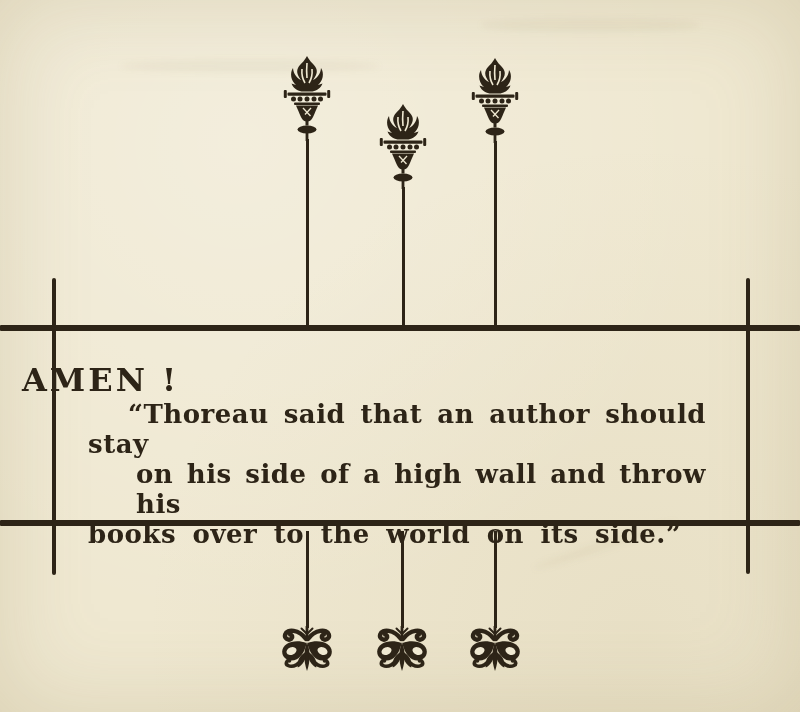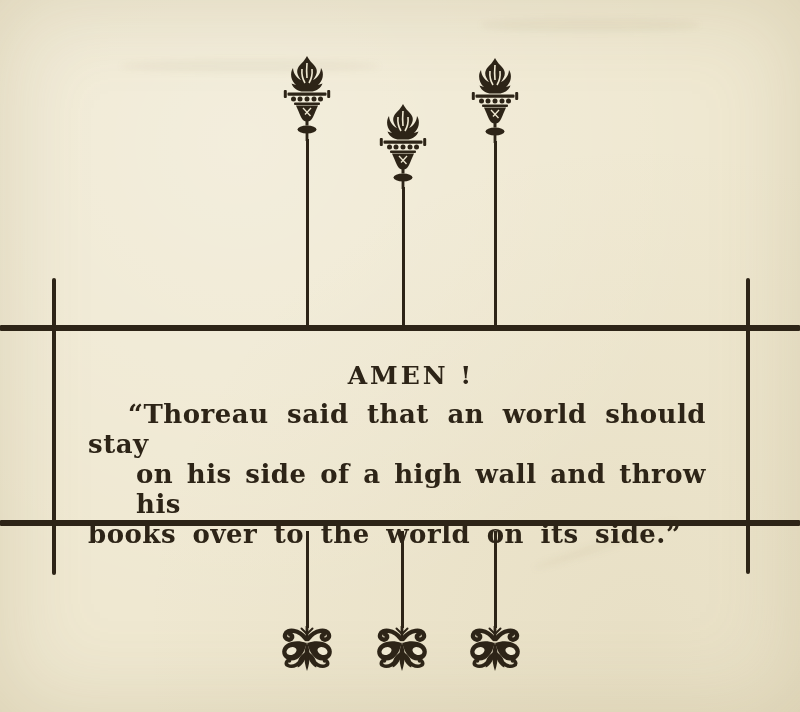--- a/index.html
+++ b/index.html
@@ -31,22 +31,21 @@
   
   .stem{position:absolute;width:3px;background:#2d2417;}
 
   .torch{position:absolute;width:48px;height:86px;}
   .fleuron{position:absolute;width:56px;height:46px;}
 
   
   #amen-heading{
     position:absolute;top:361px;left:0;width:800px;
     padding-left:22px;box-sizing:border-box;
-    text-align:center;
-    font-size:25px;font-weight:bold;letter-spacing:3px;
+    font-size:32px;font-weight:bold;letter-spacing:3px;
   }
   #quote-block{
     position:absolute;top:399px;left:88px;width:618px;
     font-size:26px;font-weight:bold;line-height:30px;
     letter-spacing:0.5px;word-spacing:4px;
   }
   .q-line{white-space:nowrap;}
   #quote-line-1{text-indent:40px;text-align:justify;text-align-last:justify;white-space:normal;}
   #quote-line-2{text-align:justify;text-align-last:justify;white-space:normal;margin-left:48px;}
   #quote-line-3{text-align:left;word-spacing:7px;}
@@ -121,21 +120,21 @@
     </svg>
   <div class="stem" style="left:493.5px;top:141px;height:185px;"></div>
 
   <div class="h-rule" id="rule-top"></div>
   <div class="h-rule" id="rule-bottom"></div>
   <div class="v-frame" id="frame-left"></div>
   <div class="v-frame" id="frame-right"></div>
 
   <div id="amen-heading">AMEN !</div>
   <div id="quote-block">
-    <div class="q-line" id="quote-line-1">“Thoreau said that an world should stay</div>
+    <div class="q-line" id="quote-line-1">“Thoreau said that an author should stay</div>
     <div class="q-line" id="quote-line-2">on his side of a high wall and throw his</div>
     <div class="q-line" id="quote-line-3">books over to the world on its side.”</div>
   </div>
 
   <div class="stem" style="left:305.5px;top:531px;height:97px;"></div>
   <svg class="fleuron" style="left:279px;top:626px;">
       <use href="#sym-fleuron"></use>
     </svg>
 
   <div class="stem" style="left:400.5px;top:531px;height:97px;"></div>

